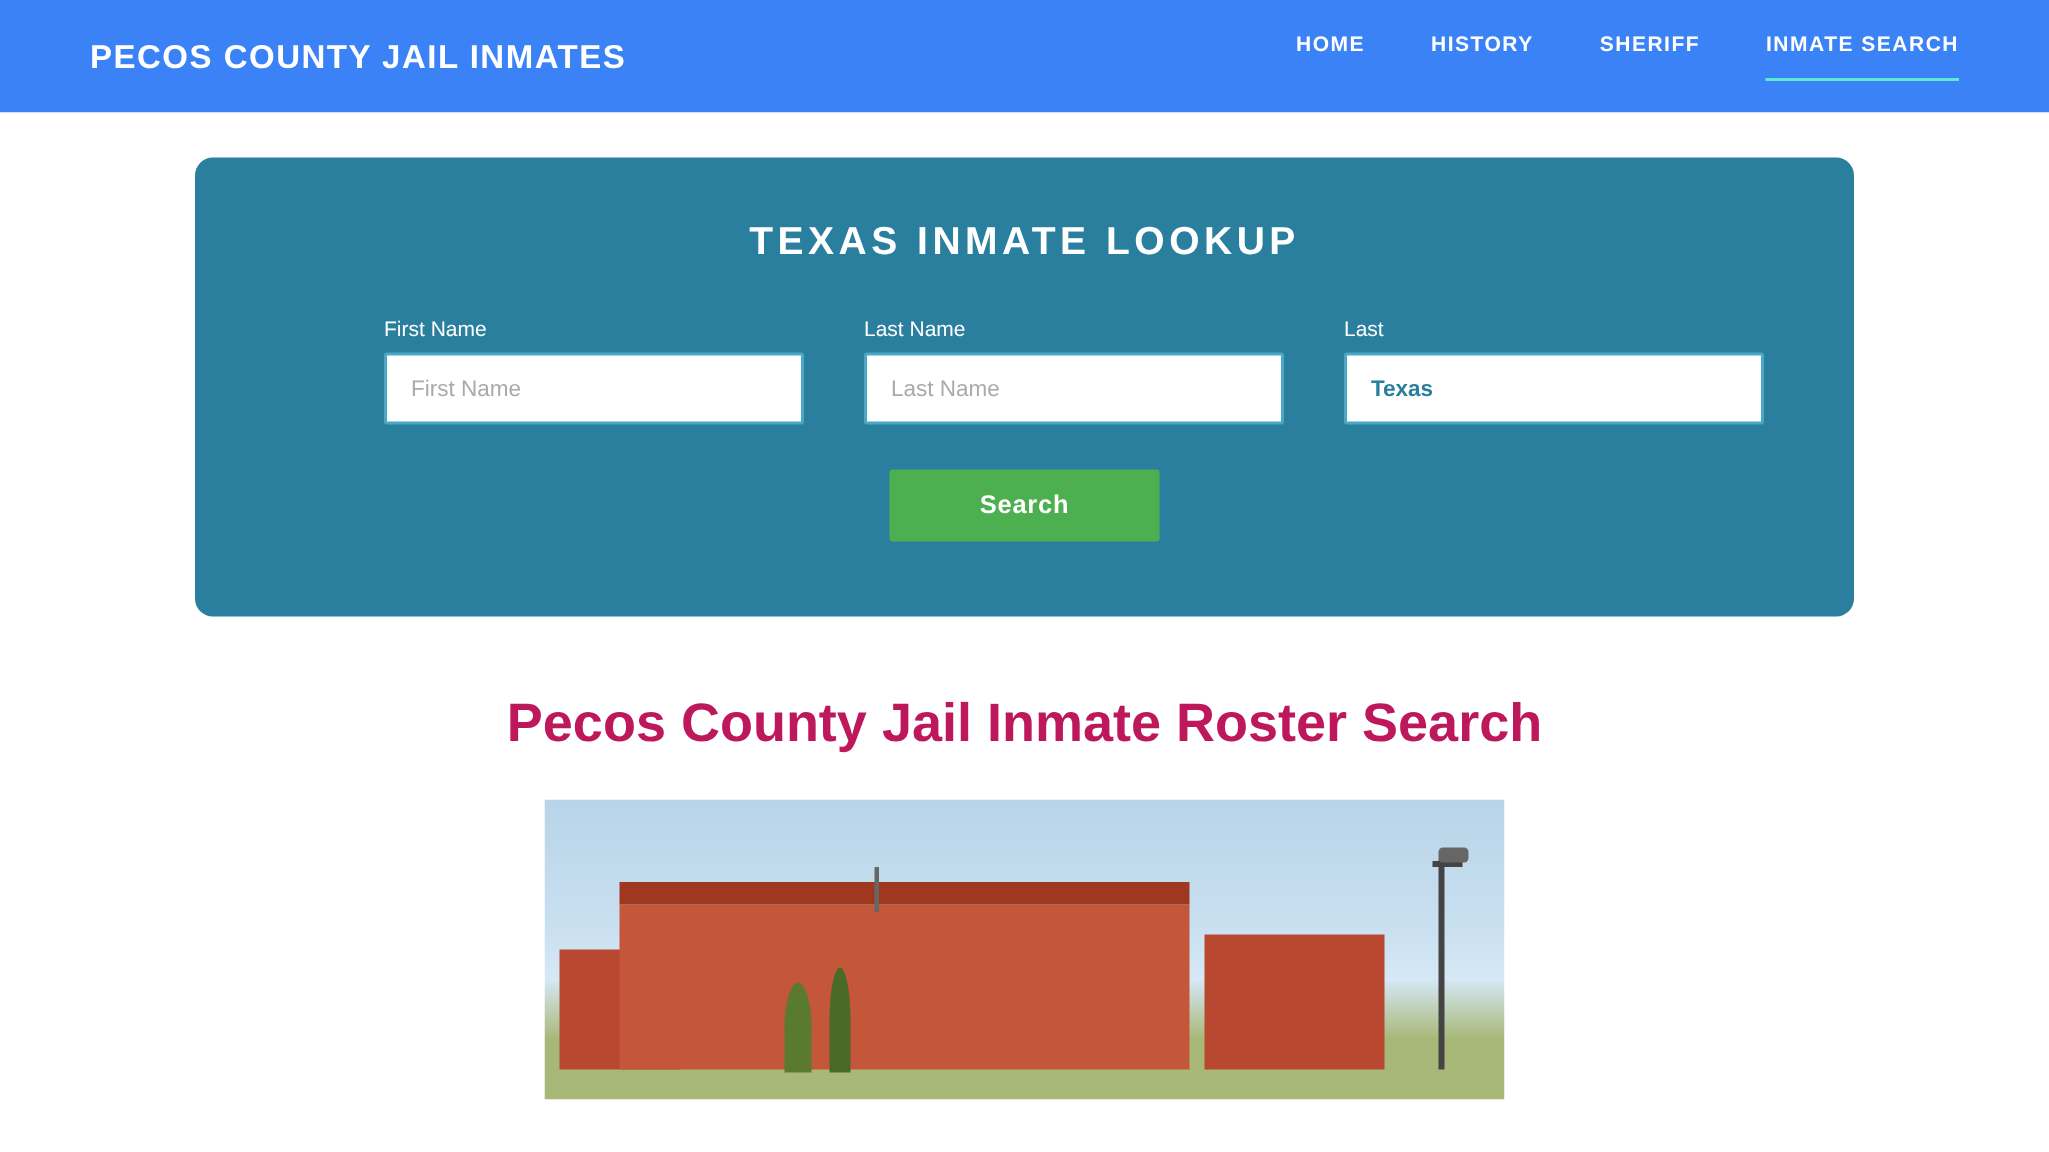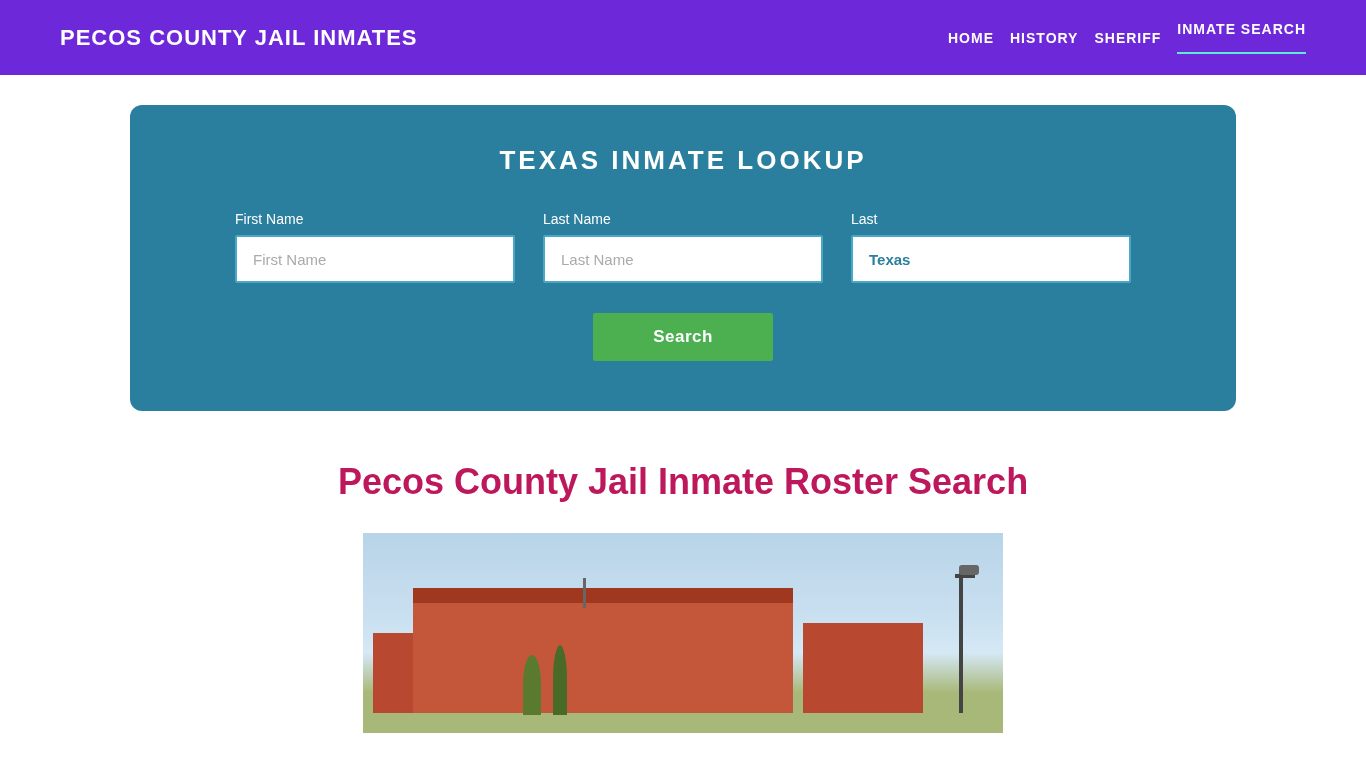--- a/index.html
+++ b/index.html
@@ -11,40 +11,40 @@
     body {
       font-family: Arial, Helvetica, sans-serif;
       background: #ffffff;
       width: 1366px;
       min-height: 768px;
       overflow-x: hidden;
     }
 
     
     .header {
-      background: #6d28d9;
+      background: #3b82f6;
       height: 75px;
       display: flex;
       align-items: center;
       justify-content: space-between;
       padding: 0 60px;
     }
 
     .site-title {
       color: #ffffff;
       font-size: 22px;
       font-weight: 900;
       letter-spacing: 1px;
       text-transform: uppercase;
     }
 
     .nav {
       display: flex;
-      align-items: center;
-      gap: 16px;
+      align-items: flex-start;
+      gap: 44px;
     }
 
     .nav-item {
       color: #ffffff;
       font-size: 14px;
       font-weight: 700;
       letter-spacing: 1px;
       text-transform: uppercase;
       cursor: pointer;
       text-decoration: none;
@@ -74,22 +74,22 @@
       font-size: 26px;
       font-weight: 700;
       text-align: center;
       letter-spacing: 3px;
       text-transform: uppercase;
       margin-bottom: 35px;
     }
 
     .search-fields {
       display: flex;
-      justify-content: center;
-      gap: 28px;
+      justify-content: flex-end;
+      gap: 40px;
       margin-bottom: 30px;
     }
 
     .field-group {
       display: flex;
       flex-direction: column;
       gap: 8px;
     }
 
     .field-label {

